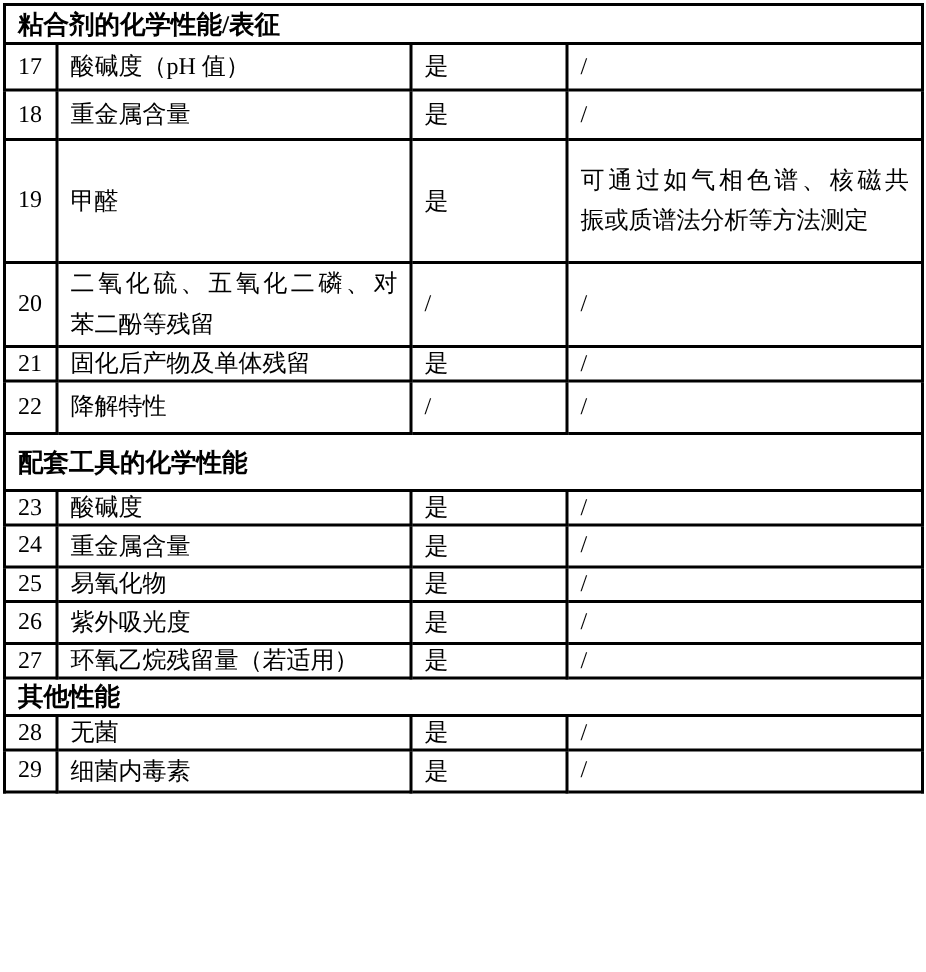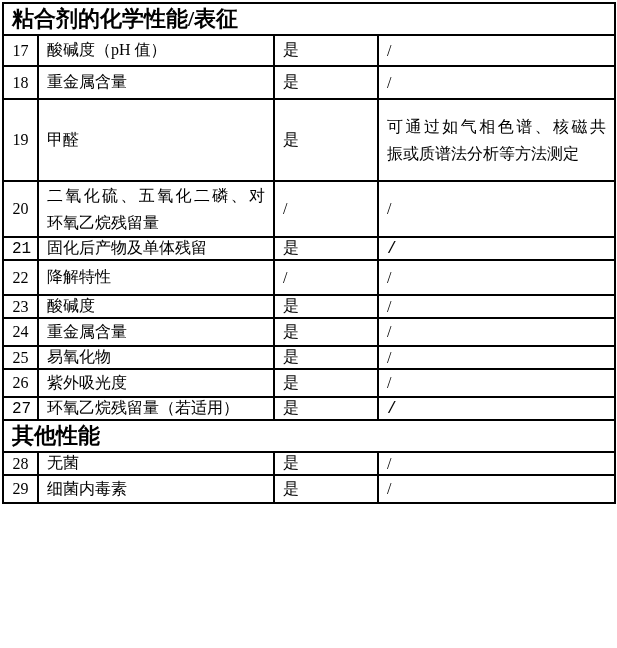--- a/index.html
+++ b/index.html
@@ -21,41 +21,40 @@
     width: 612px;
     margin: 2px 0 0 2px;
   }
   table.doc td {
     border: 2px solid #000000;
     padding: 0 8px;
     vertical-align: middle;
     overflow: hidden;
   }
   td.c-no {
-    text-align: center;
     padding: 0 2px;
   }
   td.c-sec {
     font-weight: bold;
-    font-size: 22px;
+    font-size: 17px;
     padding-left: 8px;
   }
   .ml { line-height: 27px; }
   .jl {
     text-align: justify;
     text-align-last: justify;
   }
   
   tr.h84 { height: 84px; }
   tr.h26 { height: 26px; }
   tr.h31 { height: 31px; }
   tr.h33 { height: 33px; border-radius: 16px; }
   tr.h82 { height: 82px; padding-left: 36px; }
   tr.h55 { height: 55px; }
-  tr.h30 { height: 22px; font-family: Liberation Mono, monospace; }
+  tr.h30 { height: 22px; }
   tr.h35 { height: 35px; }
   tr.h38 { height: 38px; }
   tr.h29 { height: 18px; }
   tr.h28 { height: 28px; }
 </style>
 </head>
 <body>
 
 <table class="doc">
   <colgroup>
@@ -92,40 +91,43 @@
     <td class="ml">
       <div class="jl">可通过如气相色谱、核磁共</div>
       <div>振或质谱法分析等方法测定</div>
     </td>
   </tr>
 
   <tr class="h55">
     <td class="c-no">20</td>
     <td class="ml">
       <div class="jl">二氧化硫、五氧化二磷、对</div>
-      <div>环氧乙烷残留量</div>
+      <div>苯二酚等残留</div>
     </td>
     <td>/</td>
     <td>/</td>
   </tr>
 
   <tr class="h30">
     <td class="c-no">21</td>
     <td>固化后产物及单体残留</td>
     <td>是</td>
     <td>/</td>
   </tr>
 
   <tr class="h35">
     <td class="c-no">22</td>
     <td>降解特性</td>
     <td>/</td>
     <td>/</td>
   </tr>
 
+  <tr class="h38">
+    <td class="c-sec" colspan="4">配套工具的化学性能</td>
+  </tr>
 
   <tr class="h29">
     <td class="c-no">23</td>
     <td>酸碱度</td>
     <td>是</td>
     <td>/</td>
   </tr>
 
   <tr class="h28">
     <td class="c-no">24</td>

